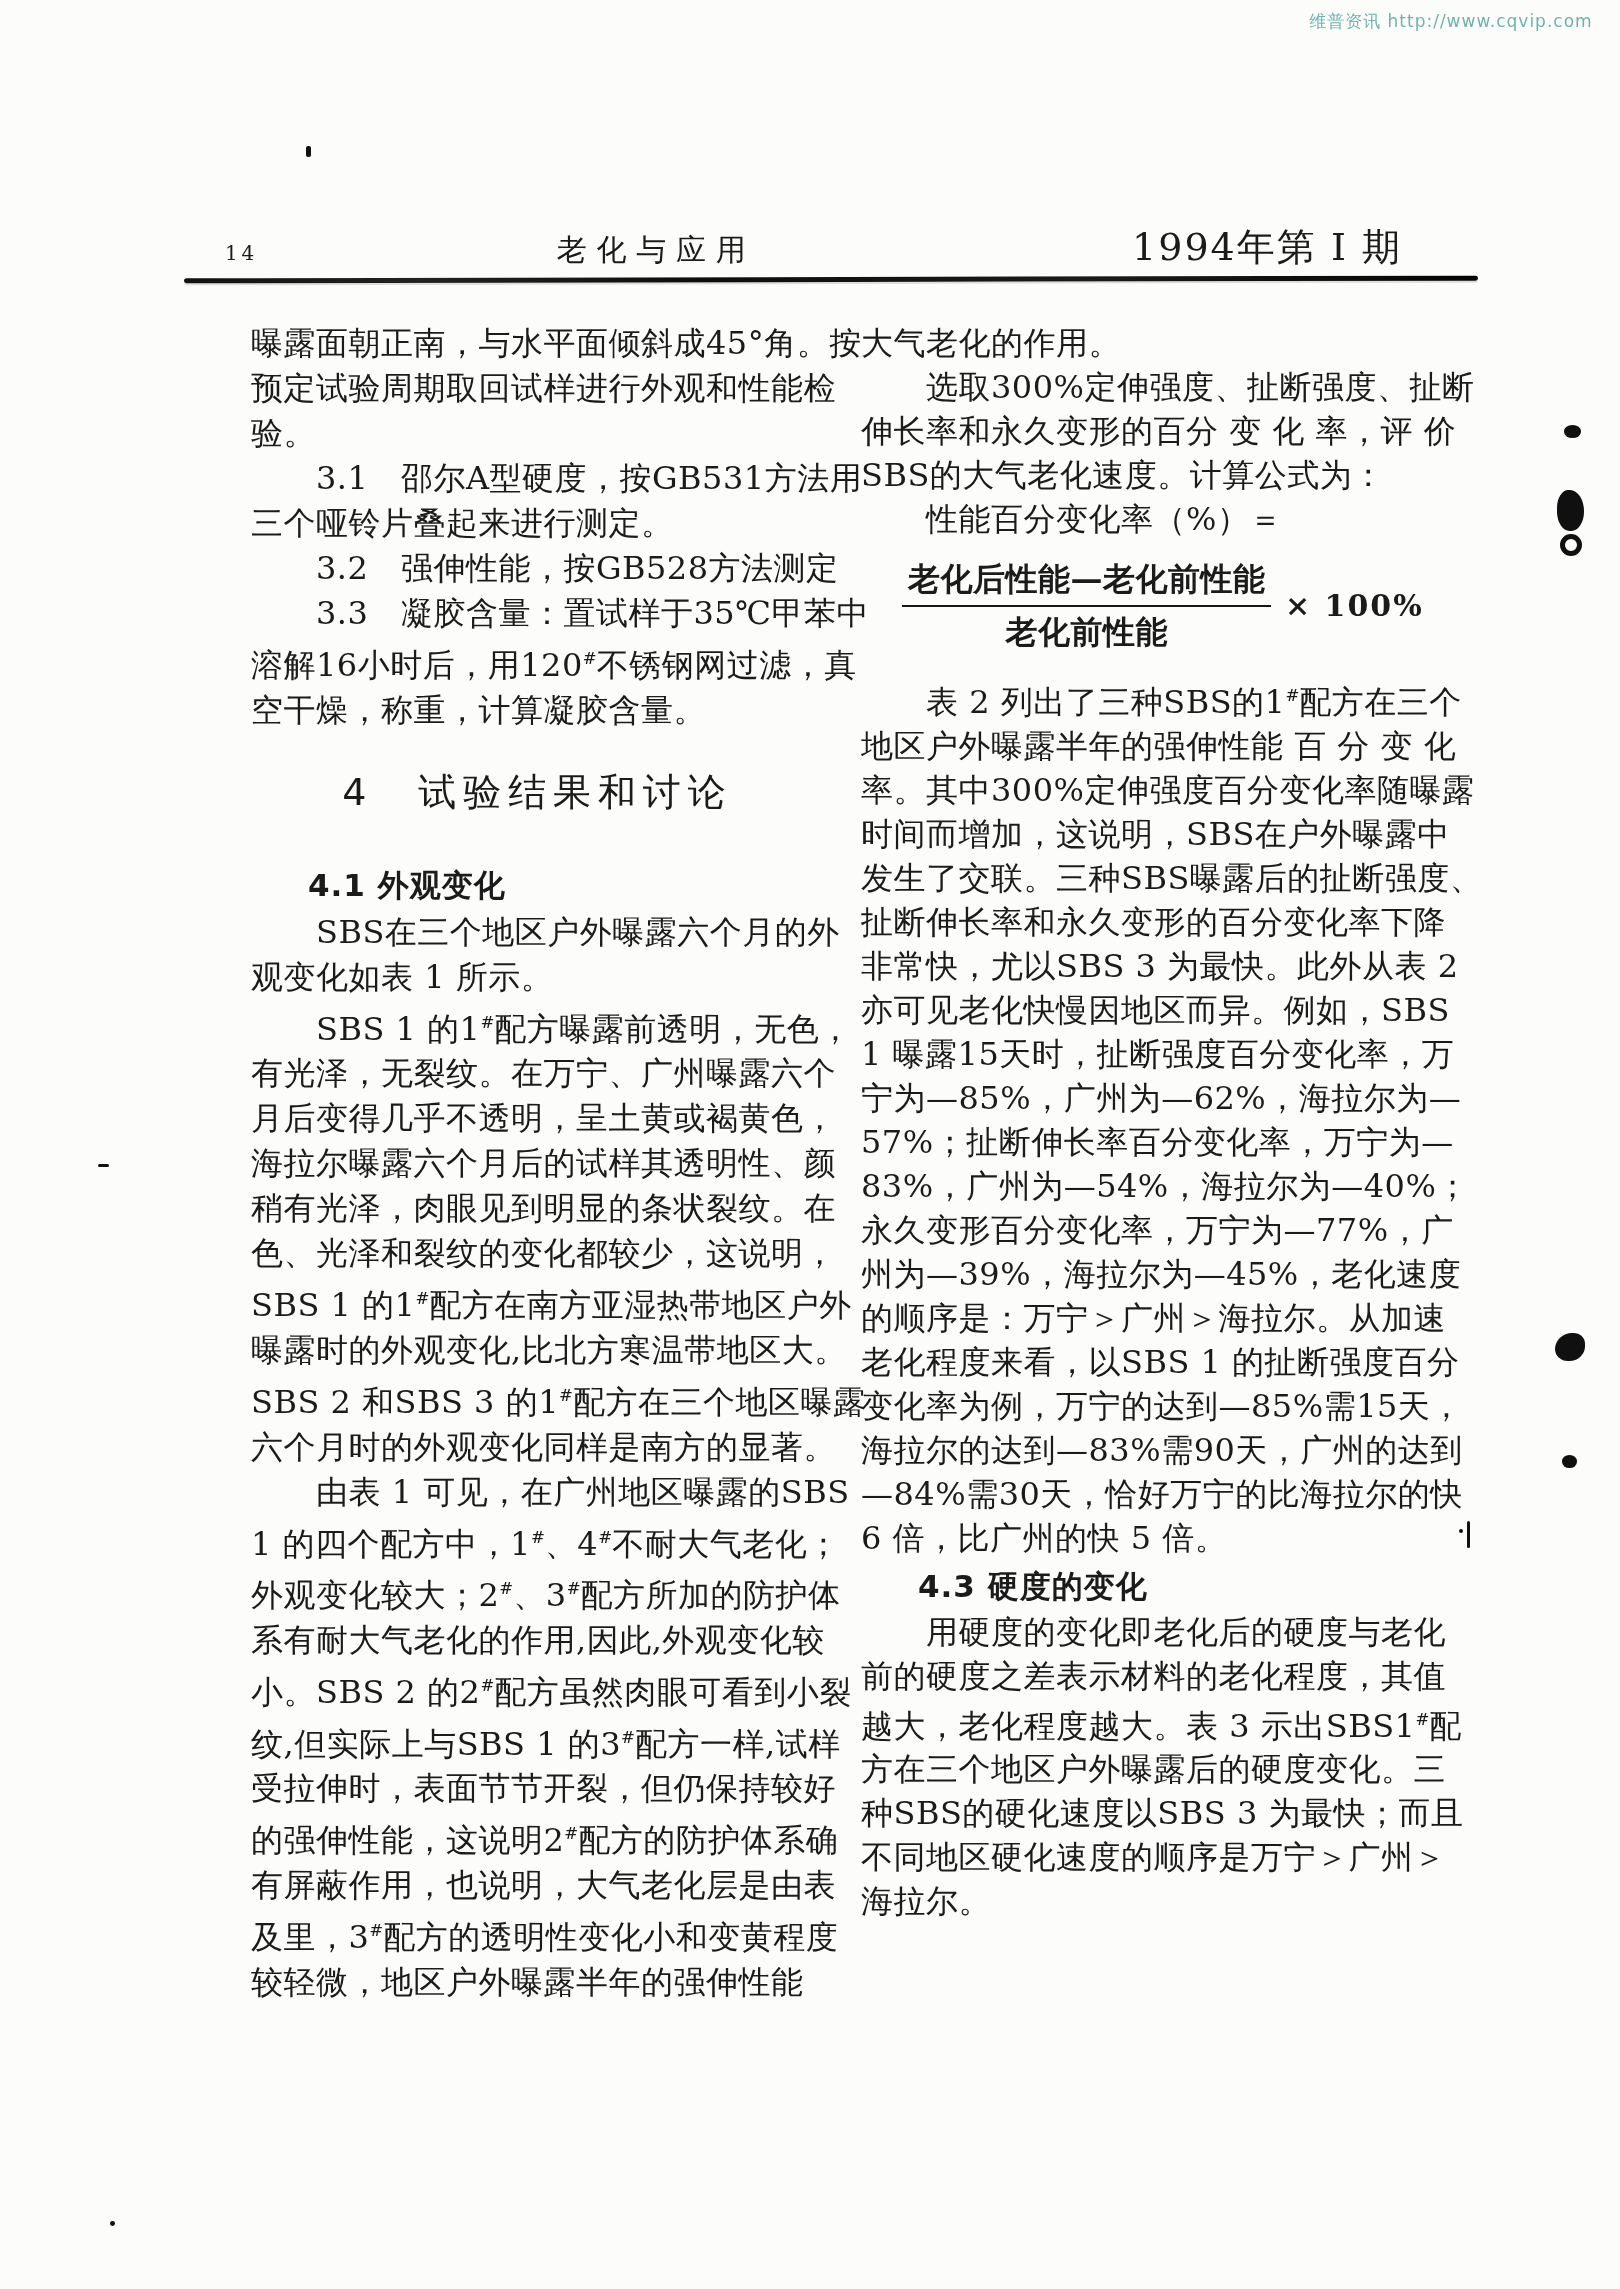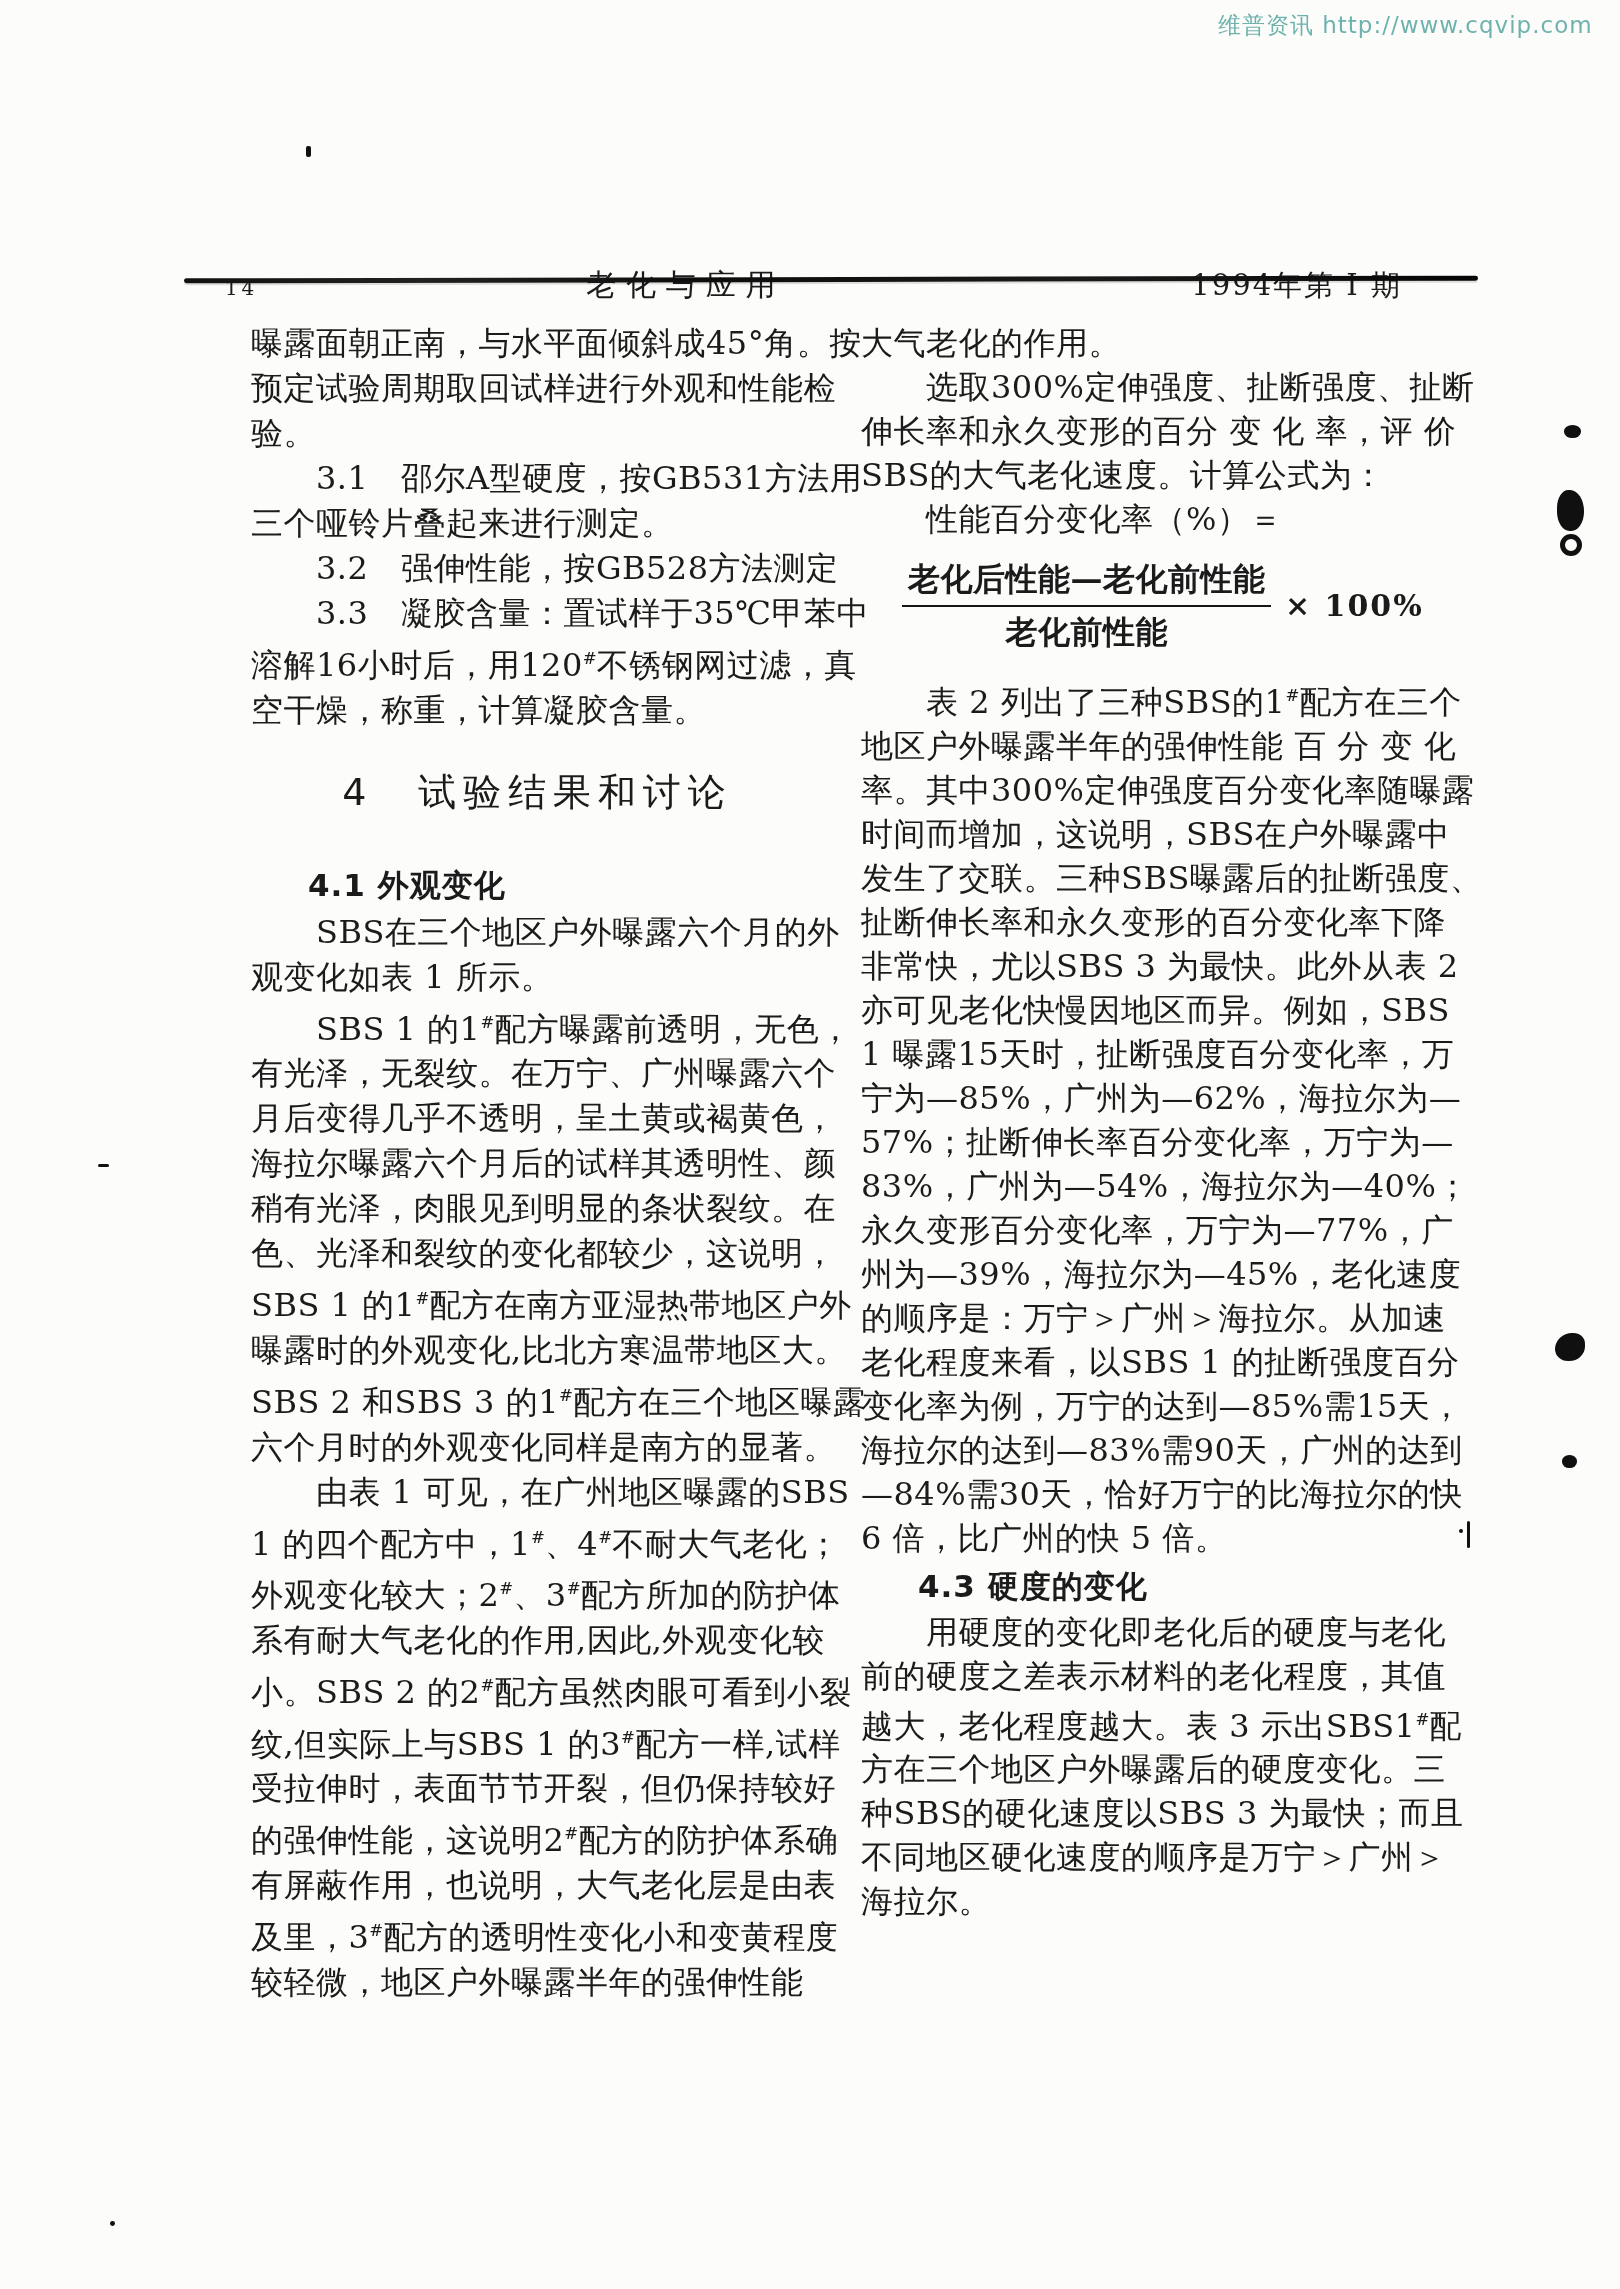--- a/index.html
+++ b/index.html
@@ -8,35 +8,35 @@
     width:1620px;height:2290px;
     margin:0 auto;
     background:#fcfcfa;
     overflow:hidden;
     font-family:"DejaVu Serif","Liberation Serif",serif;
     color:#1b1b1b;
   }
   
   .watermark{
     position:absolute;top:9.8px;right:27.4px;
-    font-size:23px;letter-spacing:1px;
+    font-size:17px;letter-spacing:1px;
     color:var(--watermark-color,#56a6a1);
     opacity:.85;
     font-family:"DejaVu Sans","Liberation Sans",sans-serif;
   }
   
   .header{
     position:absolute;top:222px;left:0;width:100%;
     display:flex;justify-content:space-between;align-items:baseline;
     box-sizing:border-box;padding:0 218px 0 225px;
     font-size:30px;letter-spacing:2px;
   }
   .header .pageno{font-size:20px;letter-spacing:3.9px;}
   .header .jtitle{letter-spacing:9.8px;transform:translateX(-39px);}
-  .header .issue{font-size:29px;margin-top:44px;}
+  .header .issue{font-size:38px;}
   .rule{
     position:absolute;top:277px;left:184px;width:1294px;height:4.9px;
     background:linear-gradient(90deg,#111 0%,#222 18%,#0d0d0d 40%,#1a1a1a 70%,#050505 100%);
     border-radius:2.9px;transform:rotate(-0.12deg);
     box-shadow:0 2px 0 rgba(0,0,0,.12);
   }
   
   .col{position:absolute;top:321px;font-size:32px;line-height:45px;letter-spacing:0.5px;}
   .col-left{left:251px;width:573px;}
   .col-right{left:861px;width:632px;line-height:44px;}

